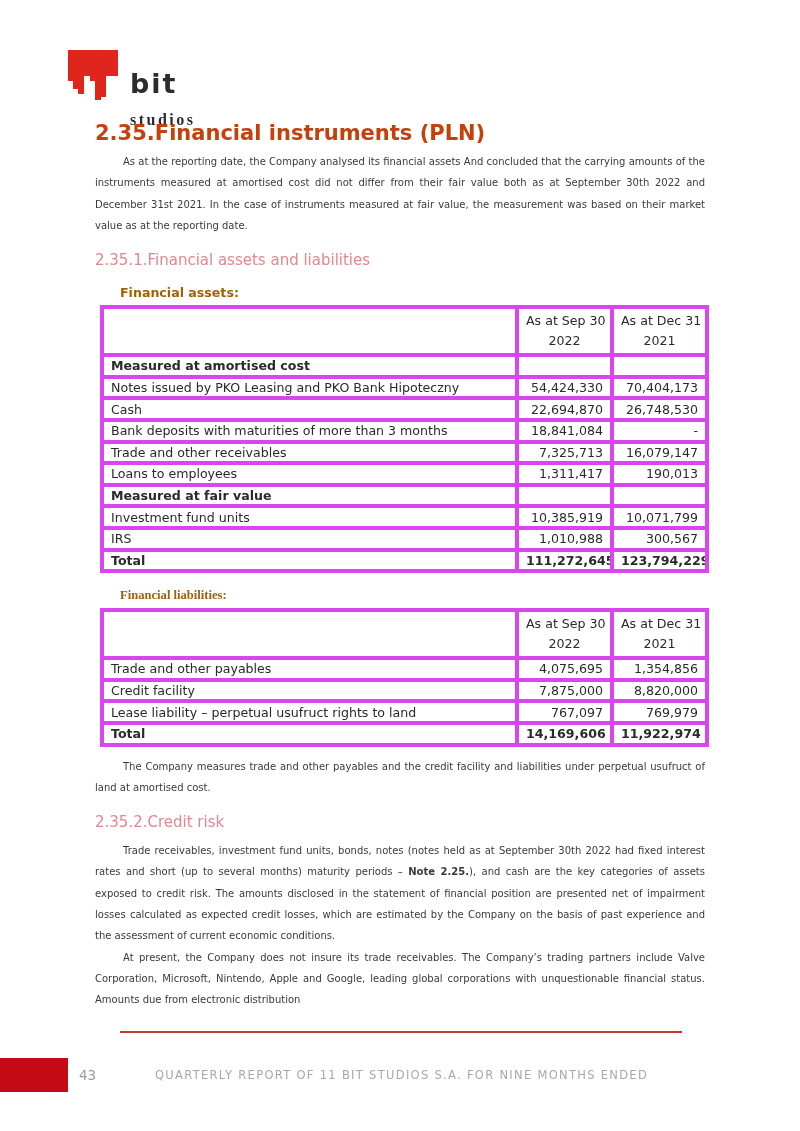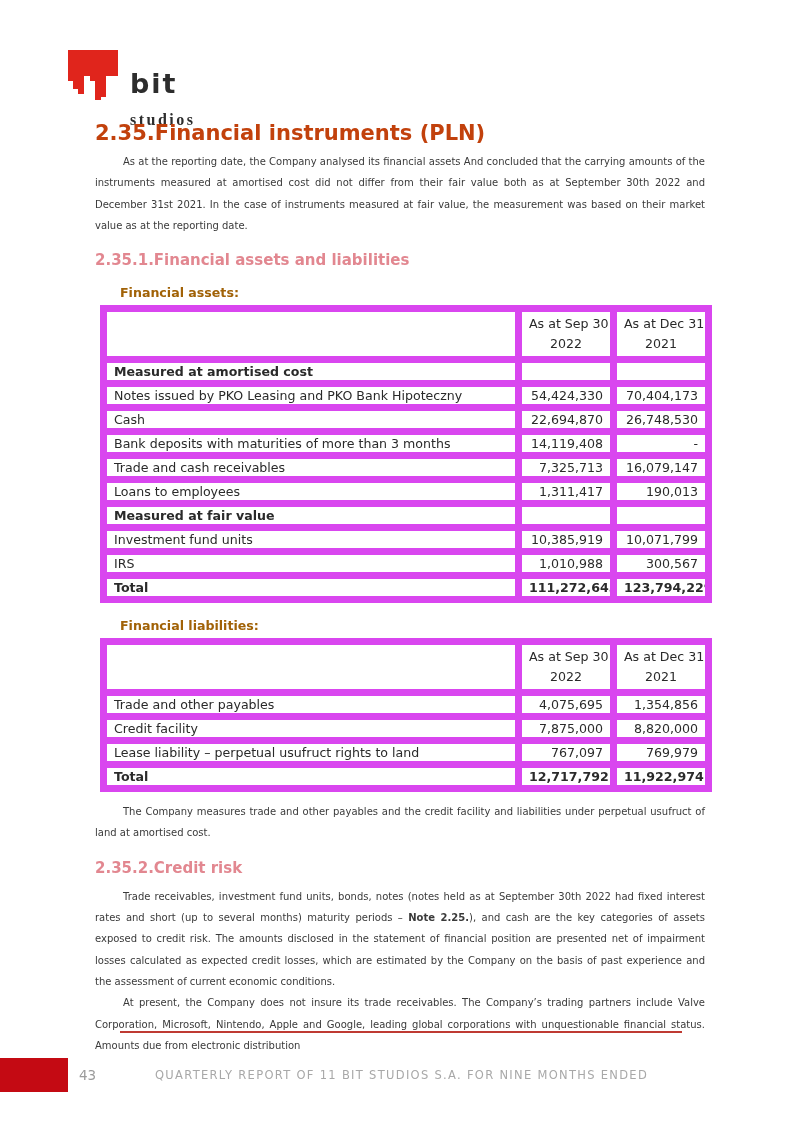--- a/index.html
+++ b/index.html
@@ -48,56 +48,56 @@
     padding: 0 95px;
   }
   h1.sec {
     font-size: 21px;
     font-weight: bold;
     color: #c2410c;
     line-height: 22px;
   }
   h2.subsec {
     font-size: 15px;
-    font-weight: bold;
+    font-weight: normal;
     color: #e28790;
     line-height: 22px;
   }
   p.body {
     font-size: 10px;
     line-height: 21.3px;
     text-align: justify;
     text-indent: 28px;
     color: #3a3a3a;
   }
   .h235   { margin-top: 4px; }
   .p1     { margin-top: 7px; }
   .h2351  { margin-top: 13px; }
   .tbl-caption {
     font-size: 12.6px;
     font-weight: bold;
     color: #a16207;
     margin: 14px 0 5px 25px;
   }
-  .tbl-caption2 { margin-top: 15px; }
+  .tbl-caption2 { margin-top: 15px; font-family: Liberation Serif, serif; }
   
   table.fin {
     border-collapse: collapse;
     table-layout: fixed;
     width: 605px;
     margin-left: 5px;
     font-size: 12.6px;
     color: #2a2a2a;
     border: 1.5px solid #545454;
   }
   table.fin col.c1 { width: 415px; }
   table.fin col.c2 { width: 95px; }
   table.fin col.c3 { width: 95px; }
   table.fin th, table.fin td {
-    border: 7px solid #d946ef;
+    border: 4px solid #d946ef;
     padding: 1px 7px;
     height: 21.6px;
     vertical-align: middle;
     overflow: hidden;
     white-space: nowrap;
   }
   table.fin thead th {
     font-weight: normal;
     text-align: center;
     line-height: 20px;
@@ -201,25 +201,25 @@
             <td class="num">54,424,330</td>
             <td class="num">70,404,173</td>
           </tr>
           <tr>
             <td class="label">Cash</td>
             <td class="num">22,694,870</td>
             <td class="num">26,748,530</td>
           </tr>
           <tr>
             <td class="label">Bank deposits with maturities of more than 3 months</td>
-            <td class="num">14,119,408</td>
+            <td class="num">18,841,084</td>
             <td class="num">-</td>
           </tr>
           <tr>
-            <td class="label">Trade and cash receivables</td>
+            <td class="label">Trade and other receivables</td>
             <td class="num">7,325,713</td>
             <td class="num">16,079,147</td>
           </tr>
           <tr>
             <td class="label">Loans to employees</td>
             <td class="num">1,311,417</td>
             <td class="num">190,013</td>
           </tr>
           <tr class="b">
             <td class="label">Measured at fair value</td>
@@ -276,21 +276,21 @@
             <td class="num">7,875,000</td>
             <td class="num">8,820,000</td>
           </tr>
           <tr>
             <td class="label">Lease liability – perpetual usufruct rights to land</td>
             <td class="num">767,097</td>
             <td class="num">769,979</td>
           </tr>
           <tr class="b">
             <td class="label">Total</td>
-            <td class="num">12,717,792</td>
+            <td class="num">14,169,606</td>
             <td class="num">11,922,974</td>
           </tr>
         </tbody>
     </table>
 
     <p class="body" style="margin-top:9px">The Company measures trade and other payables and the credit facility and liabilities under perpetual usufruct of land at amortised cost.</p>
 
     <h2 class="subsec" style="margin-top:13px">2.35.2.Credit risk</h2>
 
     <p class="body" style="margin-top:7px"><span>Trade receivables, investment fund units, bonds, notes (notes held as at September 30th 2022 had fixed interest rates and short (up to several months) maturity periods – </span><b>Note 2.25.</b><span>), and cash are the key categories of assets exposed to credit risk. The amounts disclosed in the statement of financial position are presented net of impairment losses calculated as expected credit losses, which are estimated by the Company on the basis of past experience and the assessment of current economic conditions.</span></p>

